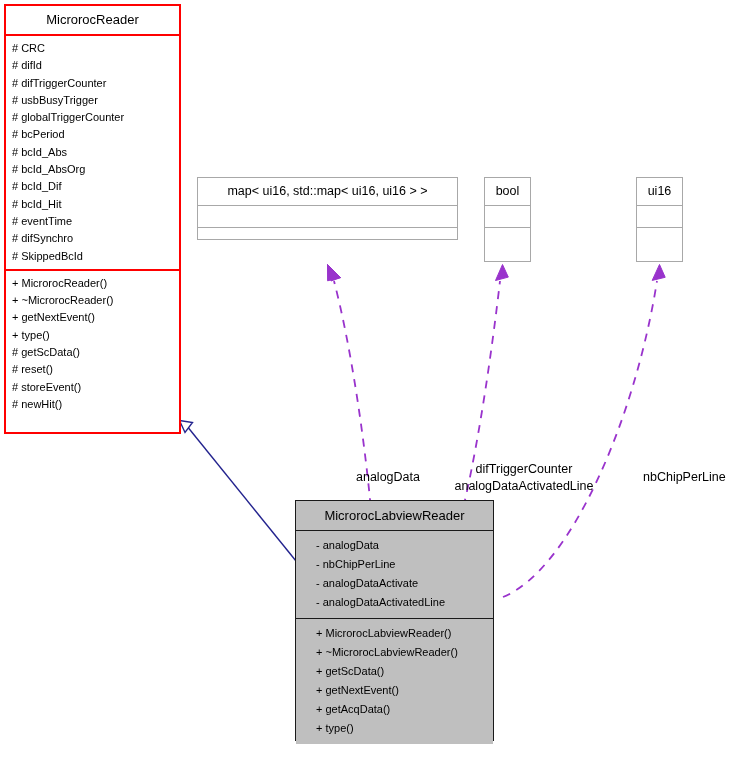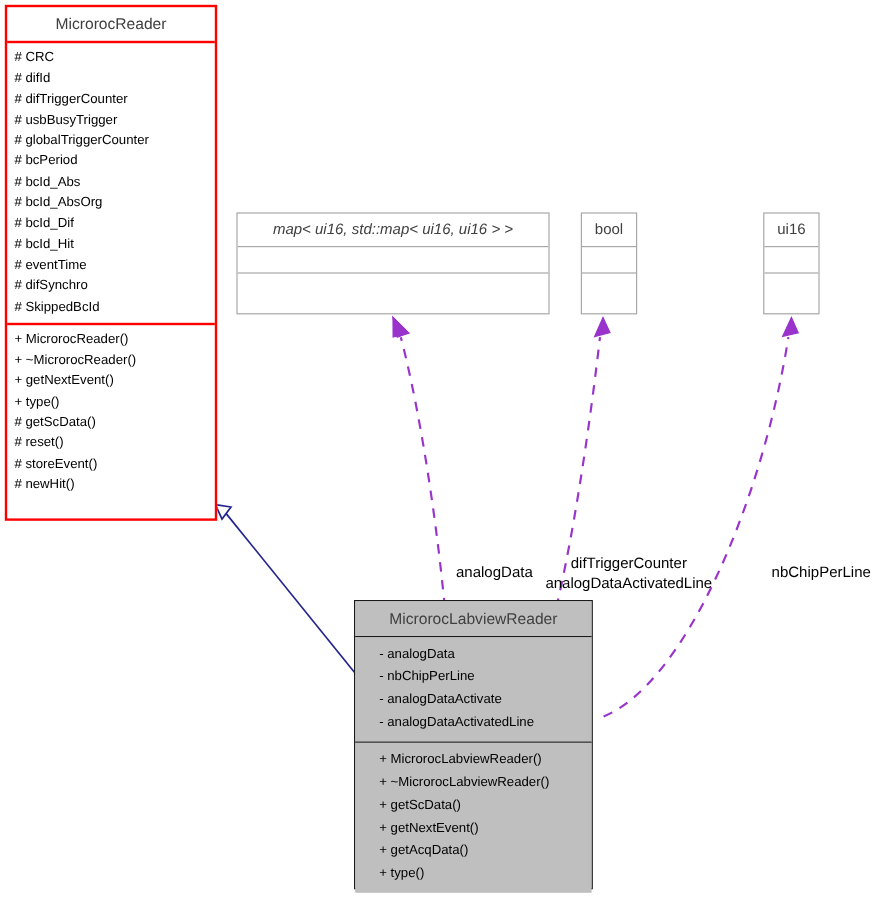--- a/index.html
+++ b/index.html
@@ -29,21 +29,21 @@
   
   .umlbox {
     position: absolute;
     box-sizing: border-box;
     background: #ffffff;
   }
   .umlbox .title {
     box-sizing: border-box;
     text-align: center;
     font-size: 13px;
-    color: #404040;
+    color: #000000;
     line-height: 1.0;
     white-space: nowrap;
     overflow: hidden;
   }
   .umlbox .compartment {
     box-sizing: border-box;
     font-size: 12.5px;
     color: #000000;
   }
   .umlbox .member {
@@ -178,21 +178,21 @@
       <div class="member">+ ~MicrorocReader()</div>
       <div class="member">+ getNextEvent()</div>
       <div class="member">+ type()</div>
       <div class="member"># getScData()</div>
       <div class="member"># reset()</div>
       <div class="member"># storeEvent()</div>
       <div class="member"># newHit()</div>
     </div>
   </div>
 
-  <div class="umlbox box-type" style="left:197px; top:177px; width:261px; height:85px;font-style:italic;">
+  <div class="umlbox box-type" style="left:197px; top:177px; width:261px; height:63px;">
     <div class="title">map&lt; ui16, std::map&lt; ui16, ui16 &gt; &gt;</div>
     <div class="compartment"></div>
     <div class="compartment last"></div>
   </div>
 
   <div class="umlbox box-type" style="left:484px; top:177px; width:47px; height:85px;">
     <div class="title">bool</div>
     <div class="compartment"></div>
     <div class="compartment last"></div>
   </div>
@@ -216,21 +216,21 @@
     <div class="compartment last">
       <div class="member">+ MicrorocLabviewReader()</div>
       <div class="member">+ ~MicrorocLabviewReader()</div>
       <div class="member">+ getScData()</div>
       <div class="member">+ getNextEvent()</div>
       <div class="member">+ getAcqData()</div>
       <div class="member">+ type()</div>
     </div>
   </div>
 
-  <div class="edge-label" style="left:380px; top:469px;">analogData</div>
+  <div class="edge-label" style="left:356px; top:469px;">analogData</div>
 
   <div class="edge-label center" style="left:424px; top:461px; width:200px;">difTriggerCounter</div>
 
   <div class="edge-label center" style="left:424px; top:478px; width:200px;">analogDataActivatedLine</div>
 
   <div class="edge-label" style="left:643px; top:469px;">nbChipPerLine</div>
 
 </div>
 
 </body></html>

